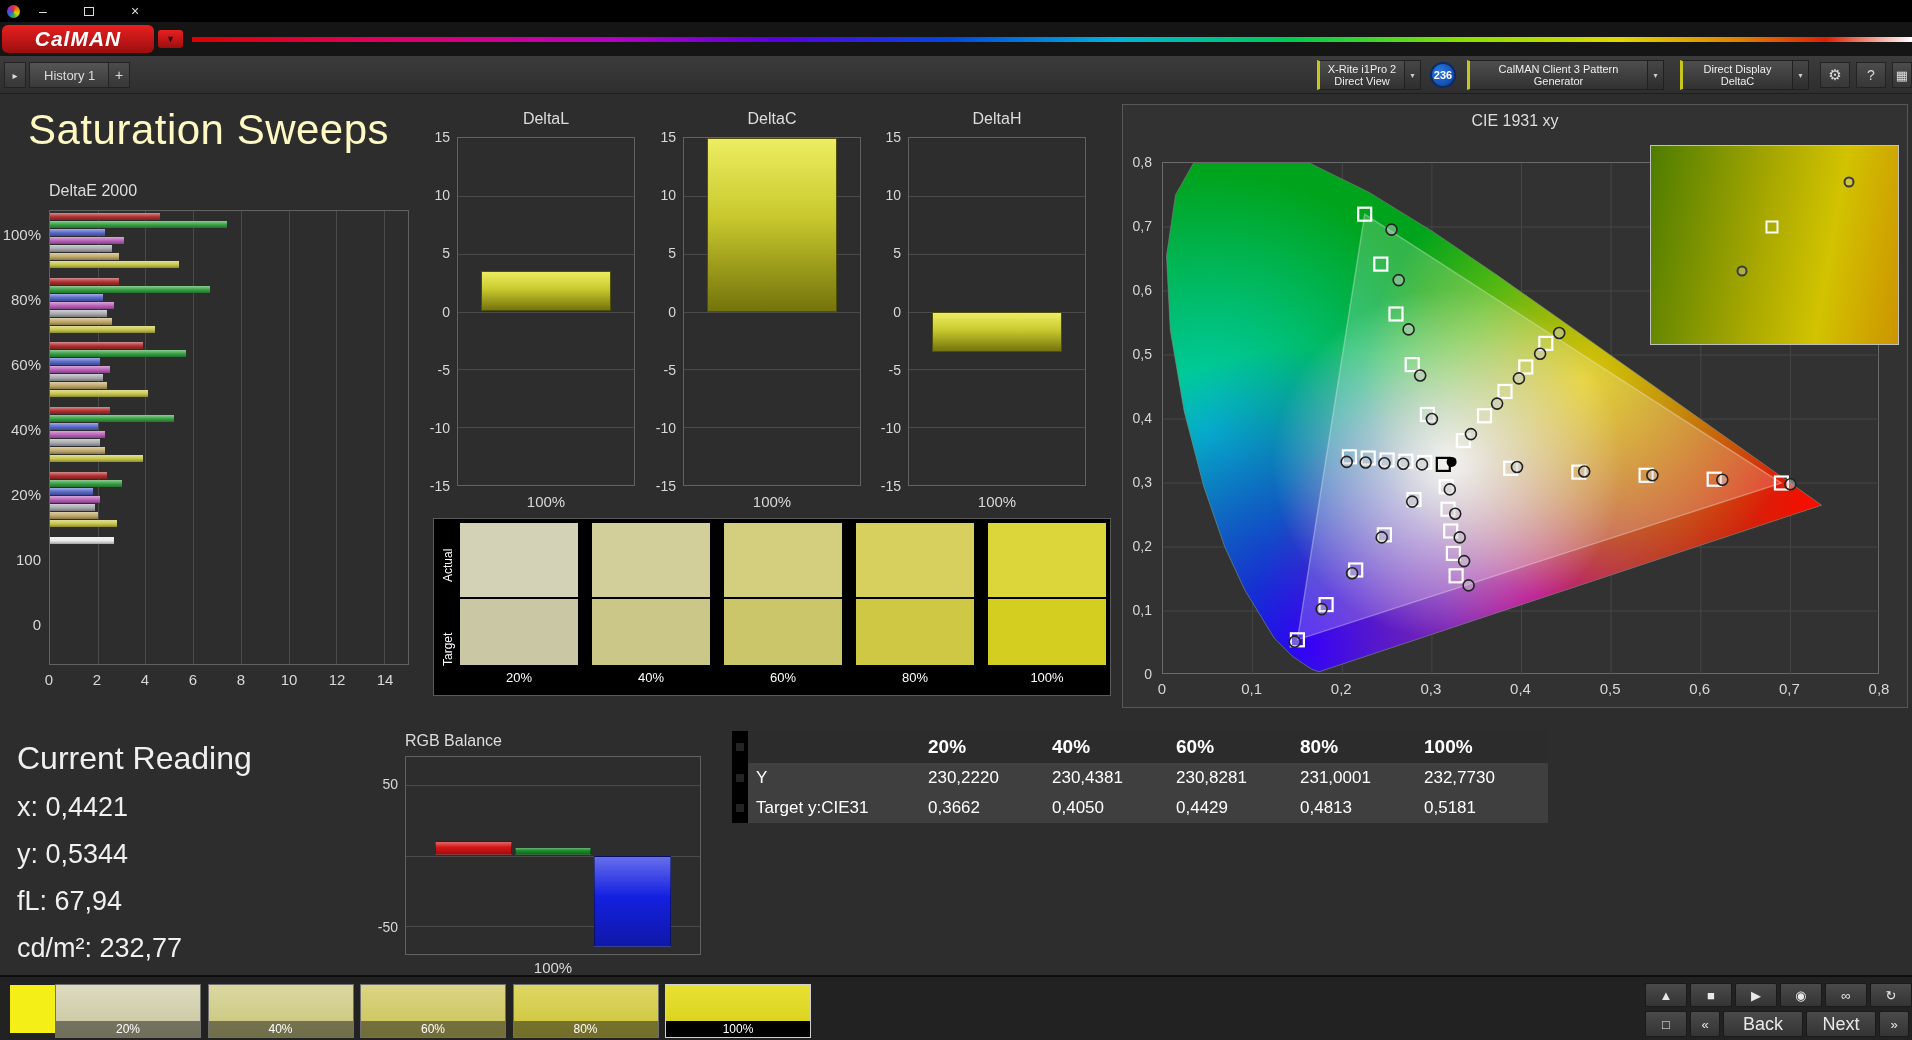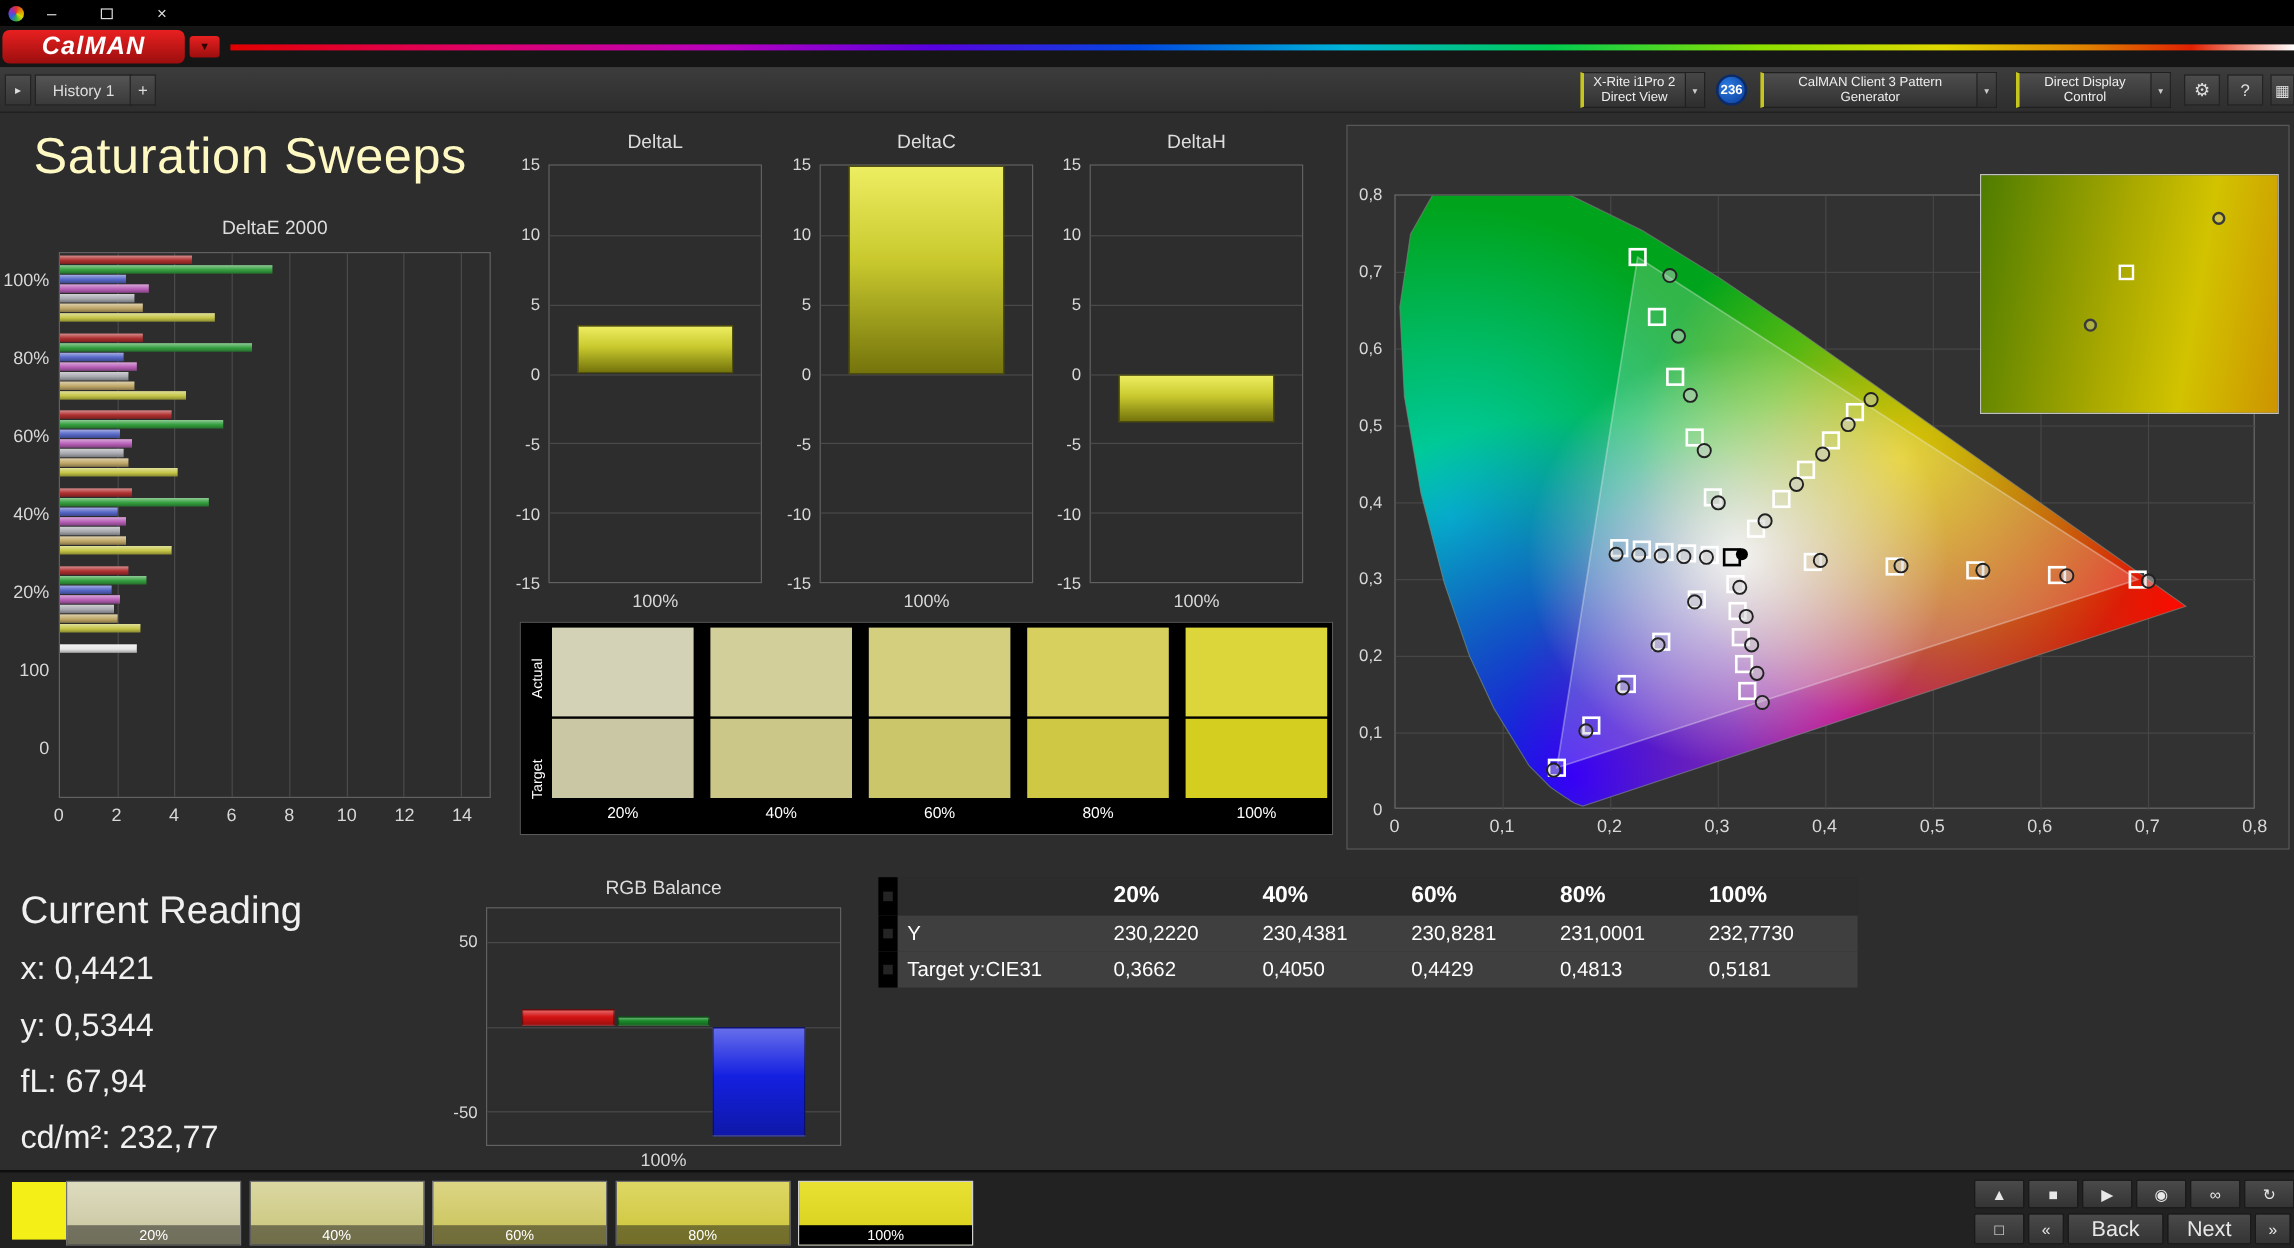--- a/index.html
+++ b/index.html
@@ -32,21 +32,21 @@
 #dd-display{left:1680px;width:129px}
 #btn-settings{left:1820px;width:30px;font-size:15px}
 #btn-help{left:1856px;width:30px;font-size:14px}
 #btn-layout{left:1892px;width:20px;font-size:13px}
 
 #page-title{position:absolute;left:28px;top:106px;font-size:42px;color:#fef9c3;letter-spacing:.5px}
 #cr-title{position:absolute;left:17px;top:740px;font-size:32px;color:#f0f0f0}
 #cr-lines{position:absolute;left:17px;top:792px}
 .cr-line{font-size:27px;color:#f0f0f0;margin-bottom:16px}
 
-.chart-title{position:absolute;color:#ddd;font-size:16px;text-align:center}
+.chart-title{position:absolute;color:#ddd;font-size:16px;text-align:left}
 .plotbox{position:absolute;border:1px solid #616161}
 .vgrid{position:absolute;top:0;bottom:0;width:1px;background:#4a4a4a}
 .hgrid{position:absolute;left:0;right:0;height:1px;background:#4a4a4a}
 .ticklabel{position:absolute;transform:translateX(-50%);color:#d8d8d8;font-size:15px}
 
 #deltae-title{left:49px;top:182px;width:360px}
 #deltae-plot{left:49px;top:210px;width:360px;height:455px}
 #deltae-ylabels{position:absolute;left:0;top:210px;width:45px;height:455px}
 .de-ylabel{position:absolute;right:4px;transform:translateY(-50%);color:#d8d8d8;font-size:15px}
 #deltae-xticks{position:absolute;left:49px;top:671px;width:360px;height:18px}
@@ -150,21 +150,21 @@
         <div>Direct View</div>
       </div>
       <div class="dd-arrow">▾</div>
     </div>
     <div id="meter-badge">236</div>
     <div class="dd" id="dd-pattern">
       <div class="dd-label">CalMAN Client 3 Pattern Generator</div>
       <div class="dd-arrow">▾</div>
     </div>
     <div class="dd" id="dd-display">
-      <div class="dd-label">Direct Display Control</div>
+      <div class="dd-label">Direct Display DeltaC</div>
       <div class="dd-arrow">▾</div>
     </div>
     <div class="tb-btn" id="btn-settings">
         <span>⚙</span>
       </div>
     <div class="tb-btn" id="btn-help">
         <span>?</span>
       </div>
     <div class="tb-btn" id="btn-layout">
         <span>▦</span>
@@ -344,20 +344,21 @@
         </div>
         <div class="sw-col">
           <div class="sw-actual" style="background-color: rgb(220, 214, 59);"></div>
           <div class="sw-target" style="background-color: rgb(212, 206, 32);"></div>
           <div class="sw-label">100%</div>
         </div>
       </div>
   </div>
 
   <div id="cie-panel">
+    <div id="cie-title">CIE 1931 xy</div>
     <div id="cie-yticks">
         <div class="cie-ylabel" style="top: 100%;">0</div>
         <div class="cie-ylabel" style="top: 87.5%;">0,1</div>
         <div class="cie-ylabel" style="top: 75%;">0,2</div>
         <div class="cie-ylabel" style="top: 62.5%;">0,3</div>
         <div class="cie-ylabel" style="top: 50%;">0,4</div>
         <div class="cie-ylabel" style="top: 37.5%;">0,5</div>
         <div class="cie-ylabel" style="top: 25%;">0,6</div>
         <div class="cie-ylabel" style="top: 12.5%;">0,7</div>
         <div class="cie-ylabel" style="top: 0%;">0,8</div>

